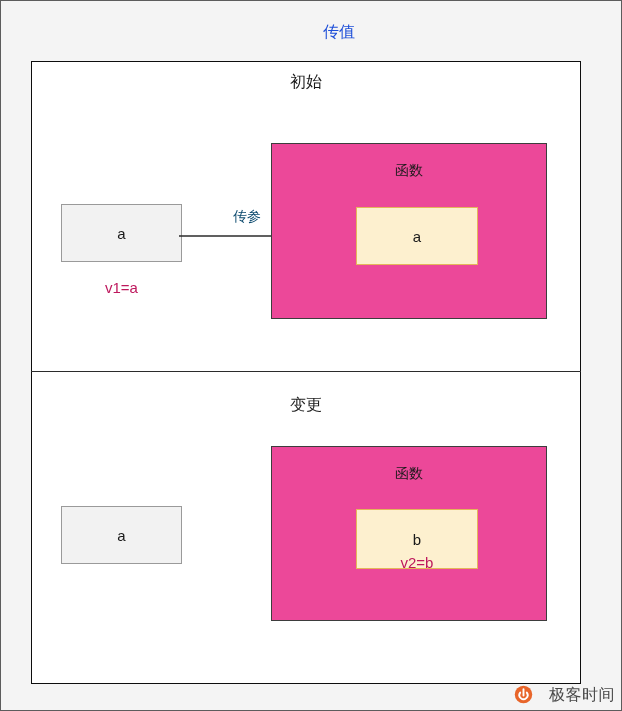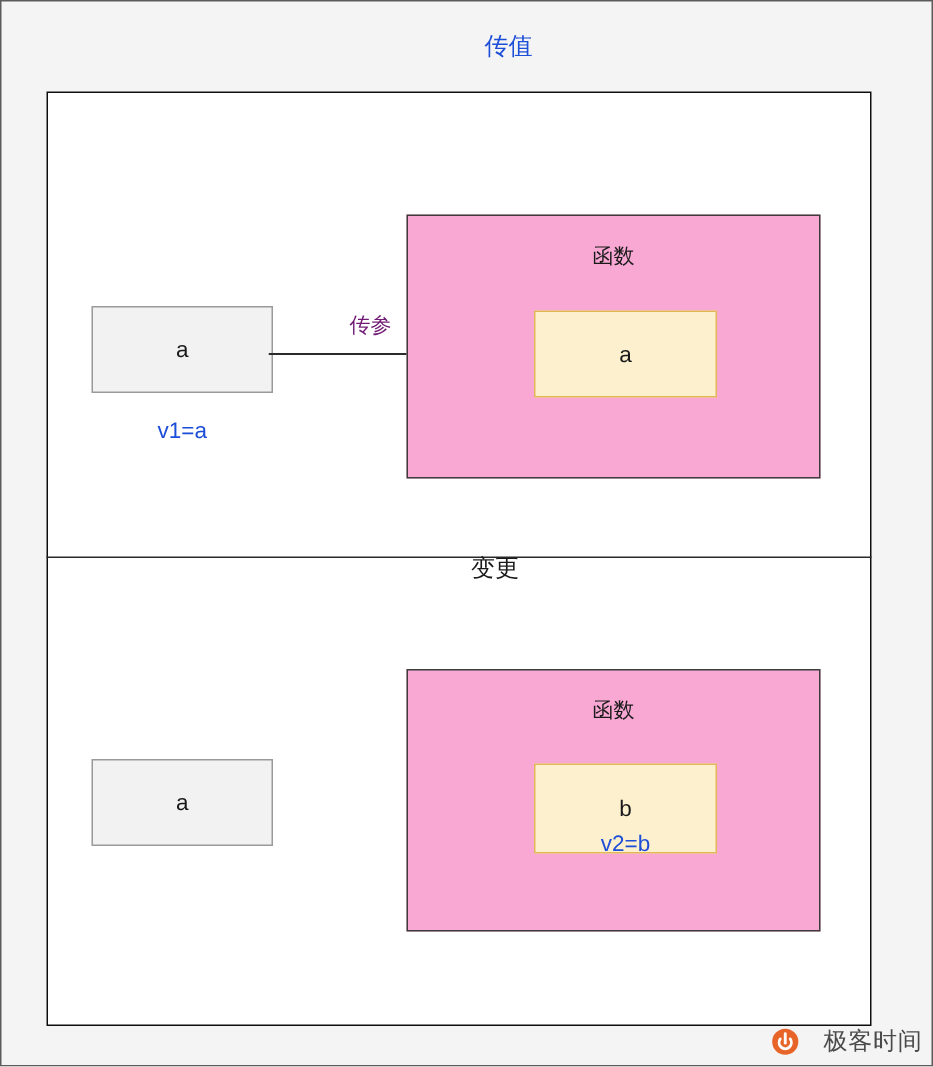--- a/index.html
+++ b/index.html
@@ -55,26 +55,26 @@
   .section-title {
     position: absolute;
     width: 550px;
     left: 30px;
     text-align: center;
     font-size: 16px;
     color: #1a1a1a;
     line-height: 22px;
   }
   .section-title.initial { top: 70px; }
-  .section-title.changed { top: 368px; margin-left: 24px; }
+  .section-title.changed { top: 393px; }
 
   
   .func-box {
     position: absolute;
-    background: #f9a8d4;
+    background: #ec4899;
     border: 1.3px solid #3d3d3d;
     box-sizing: border-box;
   }
   .func-box.top    { left: 270px; top: 142px; width: 276px; height: 176px; }
   .func-box.bottom { left: 270px; top: 445px; width: 276px; height: 175px; }
   .func-label {
     position: absolute;
     width: 100%;
     text-align: center;
     font-size: 14px;
@@ -101,21 +101,21 @@
     border: 1.3px solid #e4b65a;
   }
   .vbox.g-top    { left: 60px;  top: 203px; width: 121px; height: 58px; }
   .vbox.y-top    { left: 355px; top: 206px; width: 122px; height: 58px; }
   .vbox.g-bottom { left: 60px;  top: 505px; width: 121px; height: 58px; }
   .vbox.y-bottom { left: 355px; top: 508px; width: 122px; height: 60px; }
 
   .vlabel {
     position: absolute;
     font-size: 15px;
-    color: #1d4ed8;
+    color: #be185d;
     text-align: center;
     line-height: 20px;
   }
   .vlabel.g-top    { left: 60px;  top: 277px; width: 121px; }
   .vlabel.y-top    { left: 355px; top: 277px; width: 122px; }
   .vlabel.g-bottom { left: 60px;  top: 580px; width: 121px; }
   .vlabel.y-bottom { left: 355px; top: 552px; width: 122px; }
 
   
   .arrow-svg {
@@ -125,21 +125,21 @@
     width: 180px;
     height: 26px;
   }
   .arrow-label {
     position: absolute;
     left: 210px;
     top: 205px;
     width: 72px;
     text-align: center;
     font-size: 14px;
-    color: #701a75;
+    color: #0c4a6e;
     line-height: 20px;
   }
   
   .watermark {
     position: absolute;
     right: 6px;
     bottom: 6px;
     display: flex;
     align-items: center;
     gap: 16px;
@@ -158,20 +158,21 @@
 </style>
 </head>
 <body>
 
 <div id="canvas">
 
   <div class="diagram-title">传值</div>
 
   <div class="outer-frame"></div>
 
+  <div class="section-title initial">初始</div>
 
   <div class="vbox gray g-top">a</div>
   <div class="vlabel g-top">v1=a</div>
 
   <svg class="arrow-svg" viewBox="0 0 180 26">
     <line x1="0" y1="13" x2="170" y2="13" stroke="#2b2b2b" stroke-width="1.4"></line>
     <polygon points="170,7.5 179,13 170,18.5" fill="#0d0d0d"></polygon>
   </svg>
   <div class="arrow-label">传参</div>
 

